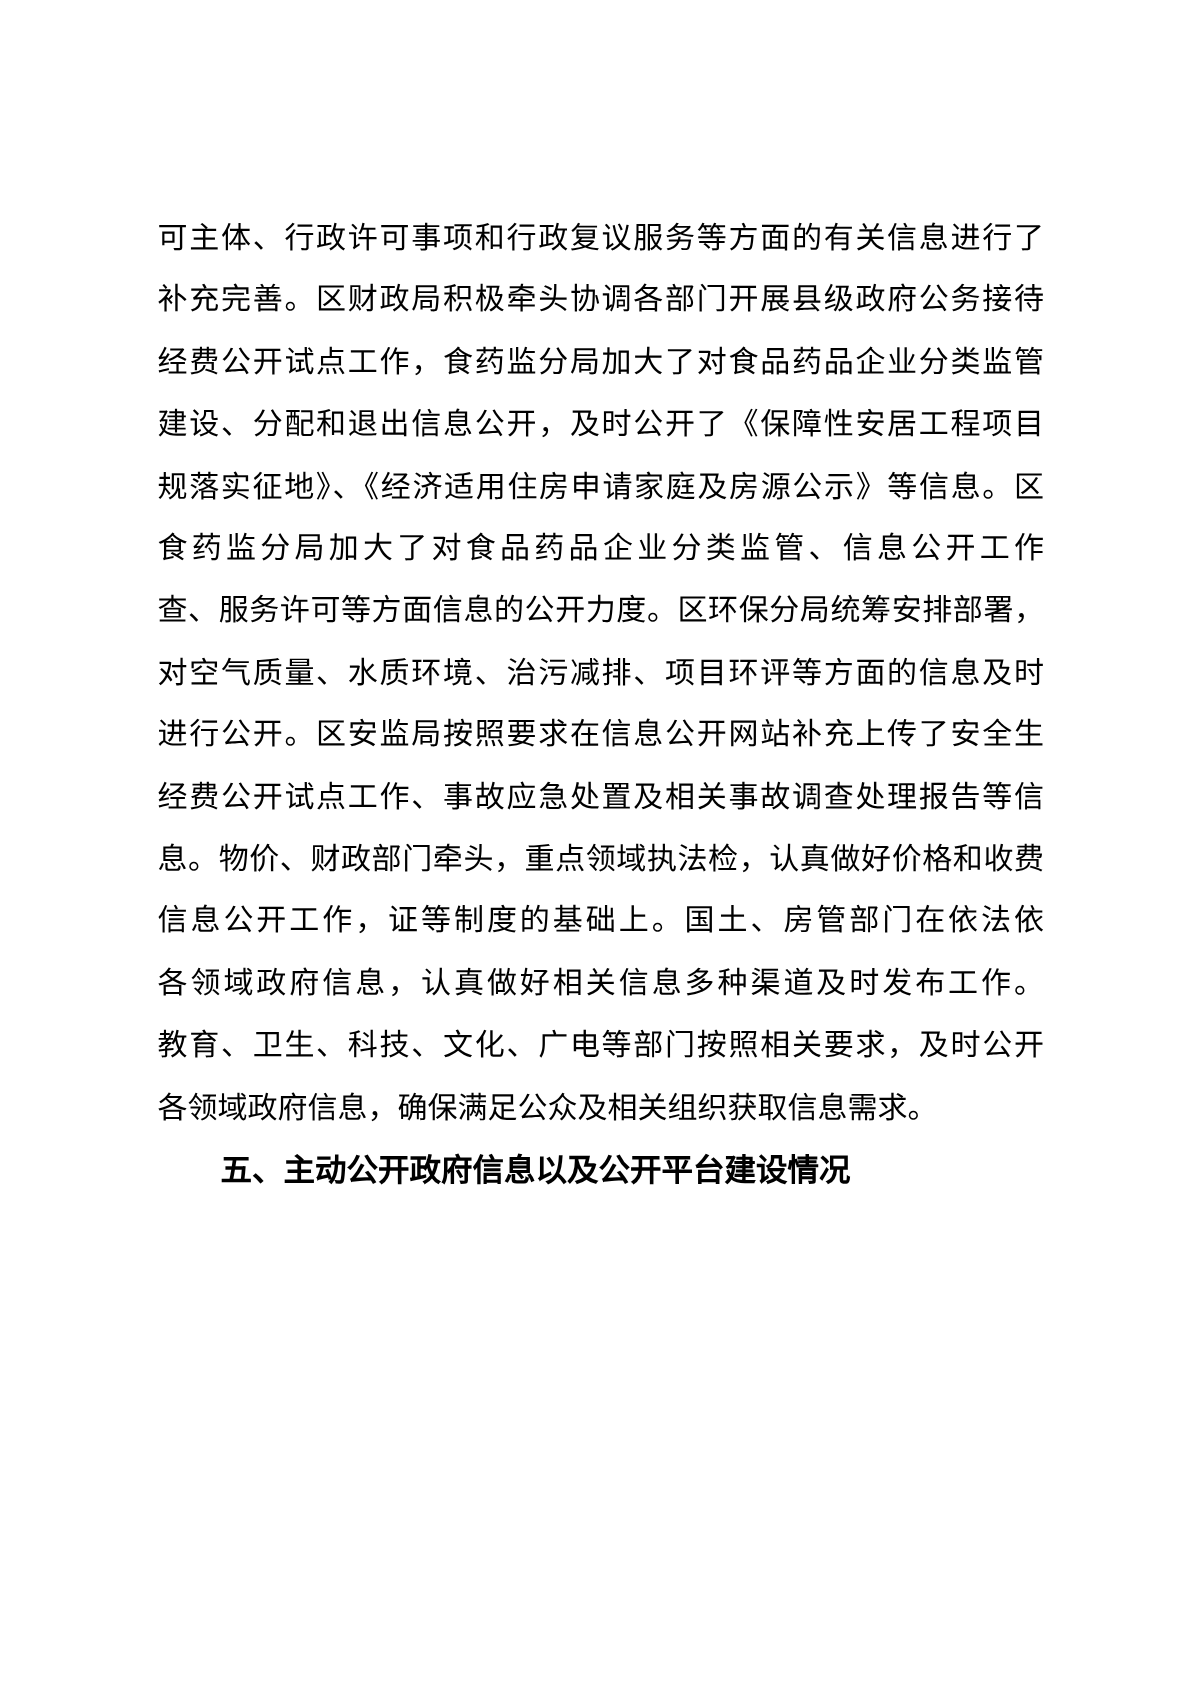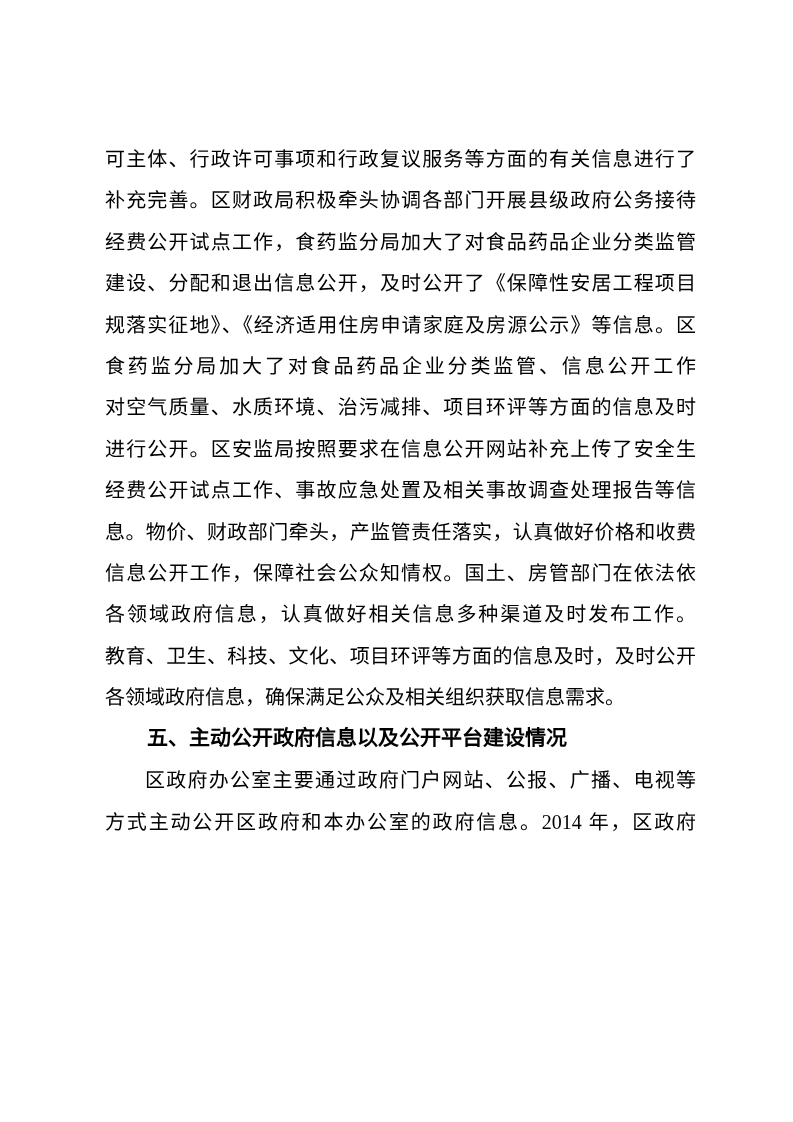--- a/index.html
+++ b/index.html
@@ -41,21 +41,21 @@
   .line--indent {
     text-indent: 2em;
   }
   .heading {
     margin: 0;
     padding: 0;
     font-size: 21px;
     line-height: 41.4px;
     font-weight: bold;
     text-indent: 2em;
-    font-family: Liberation Mono, monospace;
+    font-family: Liberation Serif, serif;
     white-space: nowrap;
   }
   .pagenum {
     position: absolute;
     left: 684px;
     top: 1038px;
     font-size: 17px;
     line-height: 20px;
     color: #000000;
     font-family: "Liberation Serif", "DejaVu Serif", serif;
@@ -67,33 +67,30 @@
 <div class="page">
   <div class="content">
 
     <div class="para">
       <div class="line">可主体、行政许可事项和行政复议服务等方面的有关信息进行了</div>
       <div class="line">补充完善。区财政局积极牵头协调各部门开展县级政府公务接待</div>
       <div class="line">经费公开试点工作，食药监分局加大了对食品药品企业分类监管</div>
       <div class="line">建设、分配和退出信息公开，及时公开了《保障性安居工程项目</div>
       <div class="line">规落实征地》、《经济适用住房申请家庭及房源公示》等信息。区</div>
       <div class="line">食药监分局加大了对食品药品企业分类监管、信息公开工作</div>
+      <div class="line">查、服务许可等方面信息的公开力度。区环保分局统筹安排部署，</div>
       <div class="line">对空气质量、水质环境、治污减排、项目环评等方面的信息及时</div>
       <div class="line">进行公开。区安监局按照要求在信息公开网站补充上传了安全生</div>
       <div class="line">经费公开试点工作、事故应急处置及相关事故调查处理报告等信</div>
-      <div class="line">息。物价、财政部门牵头，产监管责任落实，认真做好价格和收费</div>
-      <div class="line">信息公开工作，保障社会公众知情权。国土、房管部门在依法依</div>
+      <div class="line">息。物价、财政部门牵头，重点领域执法检，认真做好价格和收费</div>
+      <div class="line">信息公开工作，证等制度的基础上。国土、房管部门在依法依</div>
       <div class="line">各领域政府信息，认真做好相关信息多种渠道及时发布工作。</div>
-      <div class="line">教育、卫生、科技、文化、项目环评等方面的信息及时，及时公开</div>
+      <div class="line">教育、卫生、科技、文化、广电等部门按照相关要求，及时公开</div>
       <div class="line line--end">各领域政府信息，确保满足公众及相关组织获取信息需求。</div>
     </div>
 
     <h2 class="heading">五、主动公开政府信息以及公开平台建设情况</h2>
 
-    <div class="para">
-      <div class="line line--indent">区政府办公室主要通过政府门户网站、公报、广播、电视等</div>
-      <div class="line">方式主动公开区政府和本办公室的政府信息。2014 年，区政府</div>
-    </div>
 
   </div>
 
   <div class="pagenum">3</div>
 </div>
 
 </body></html>

